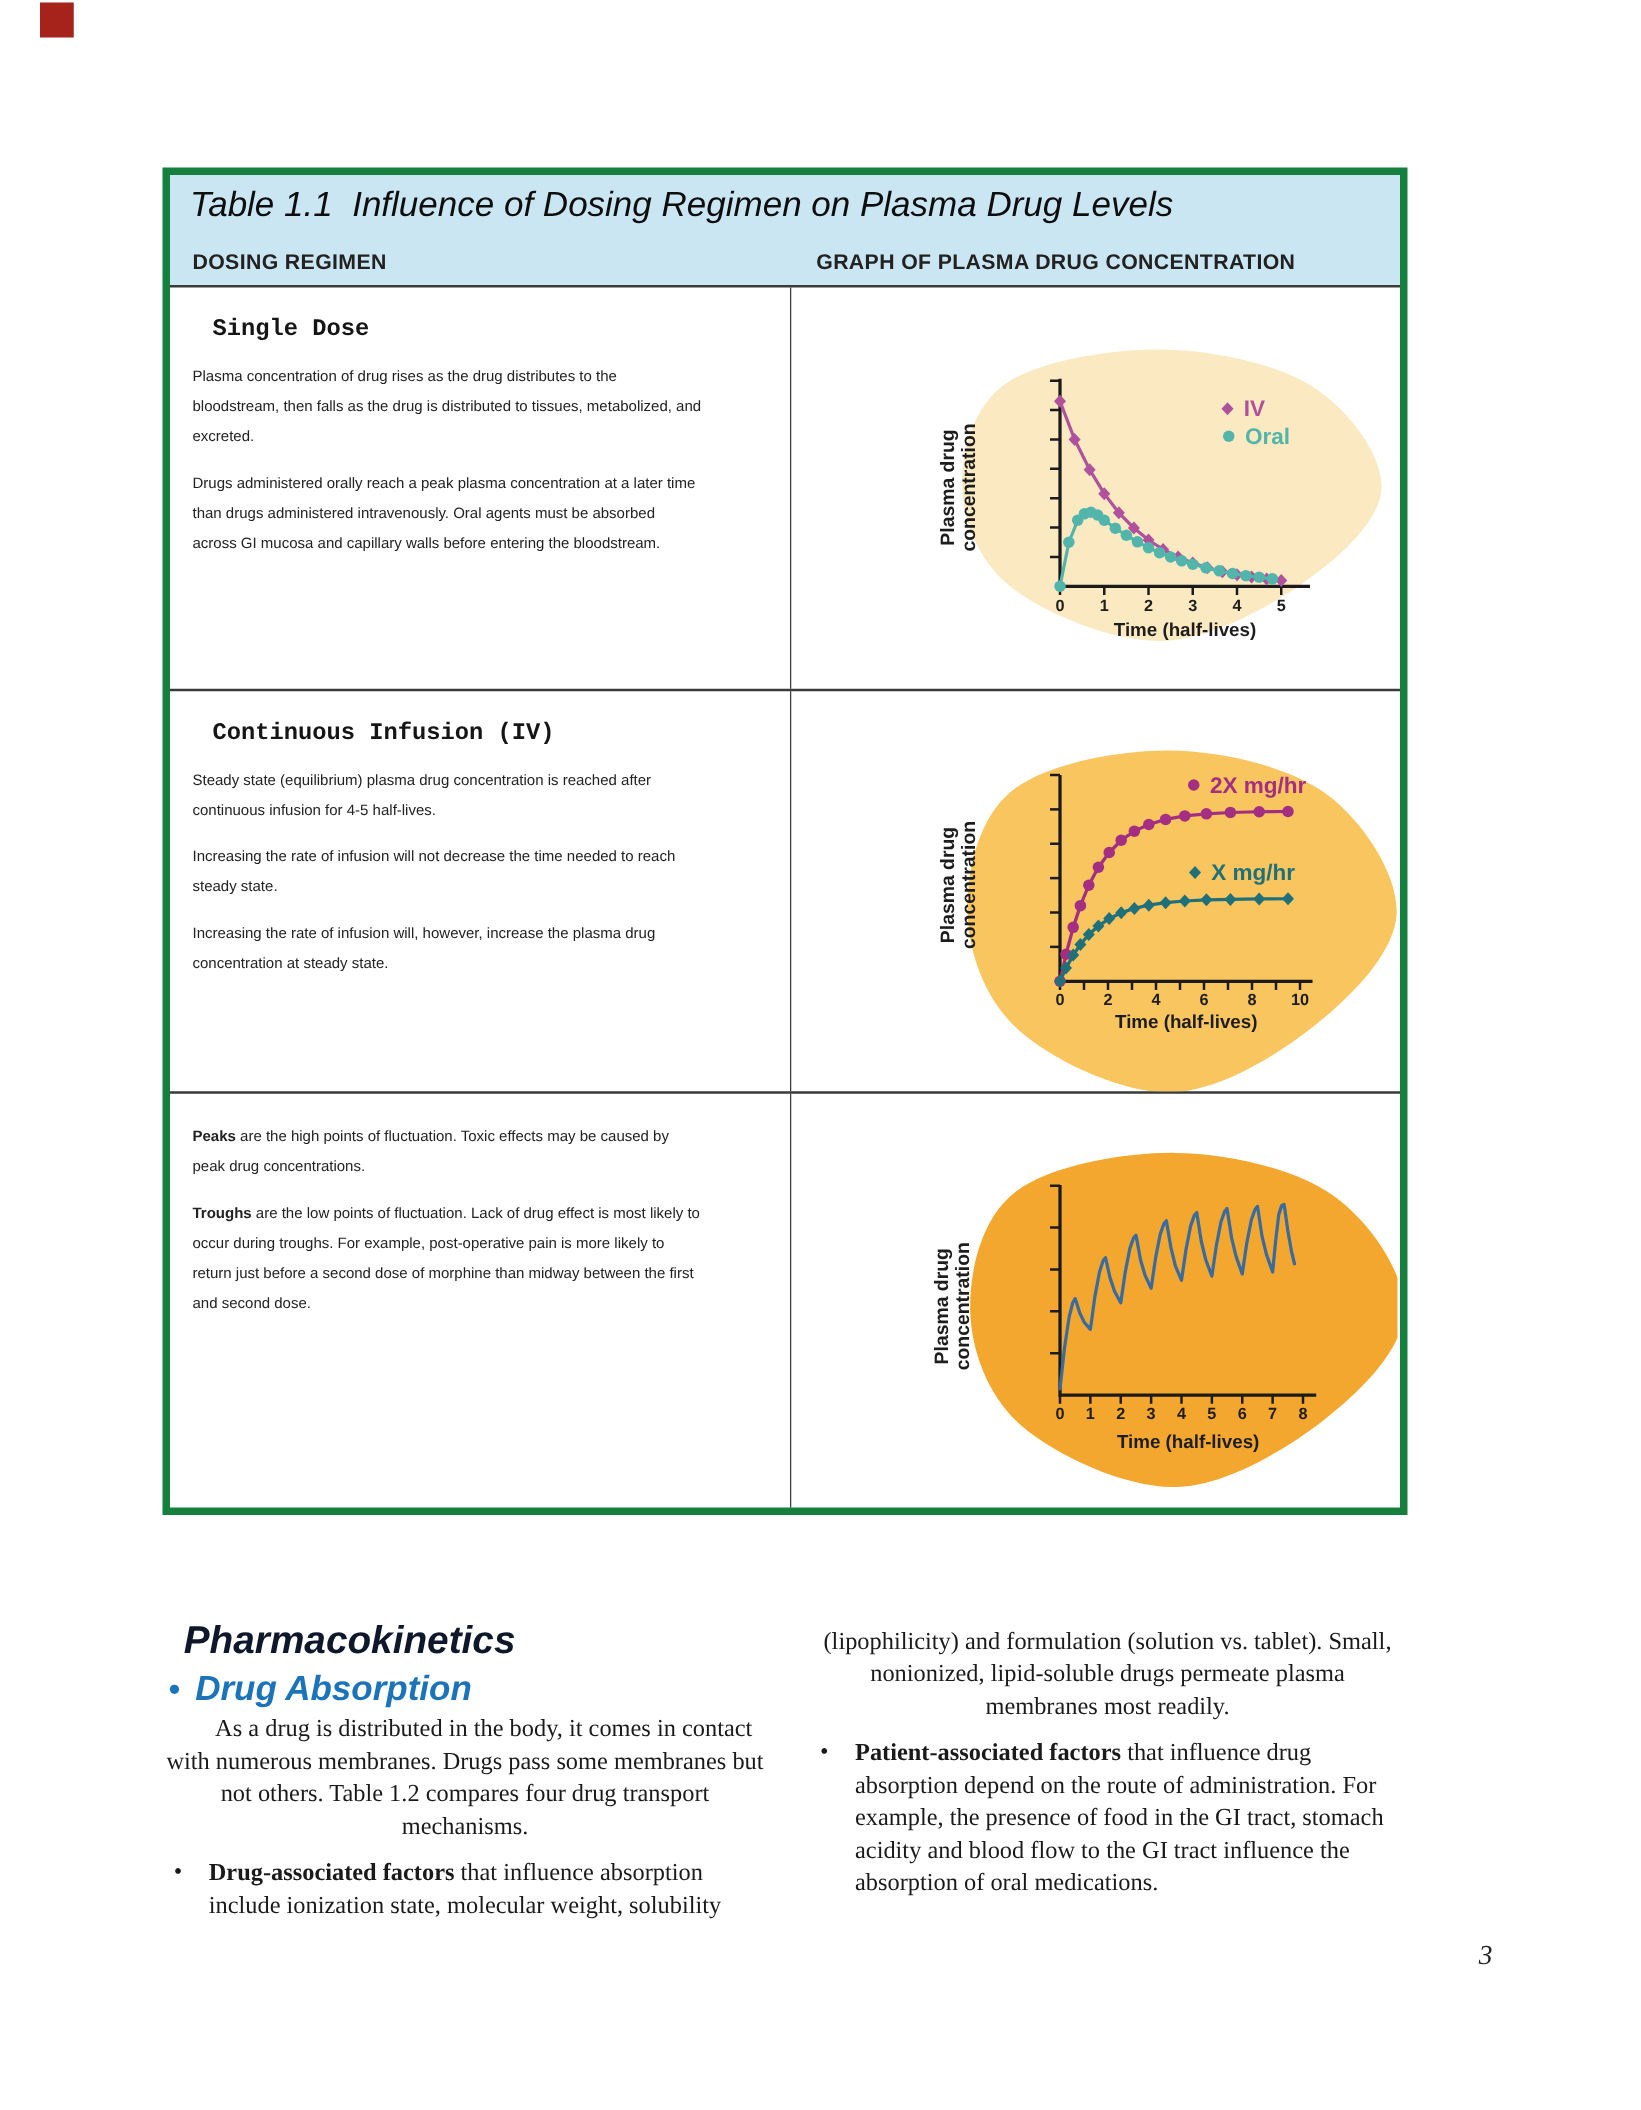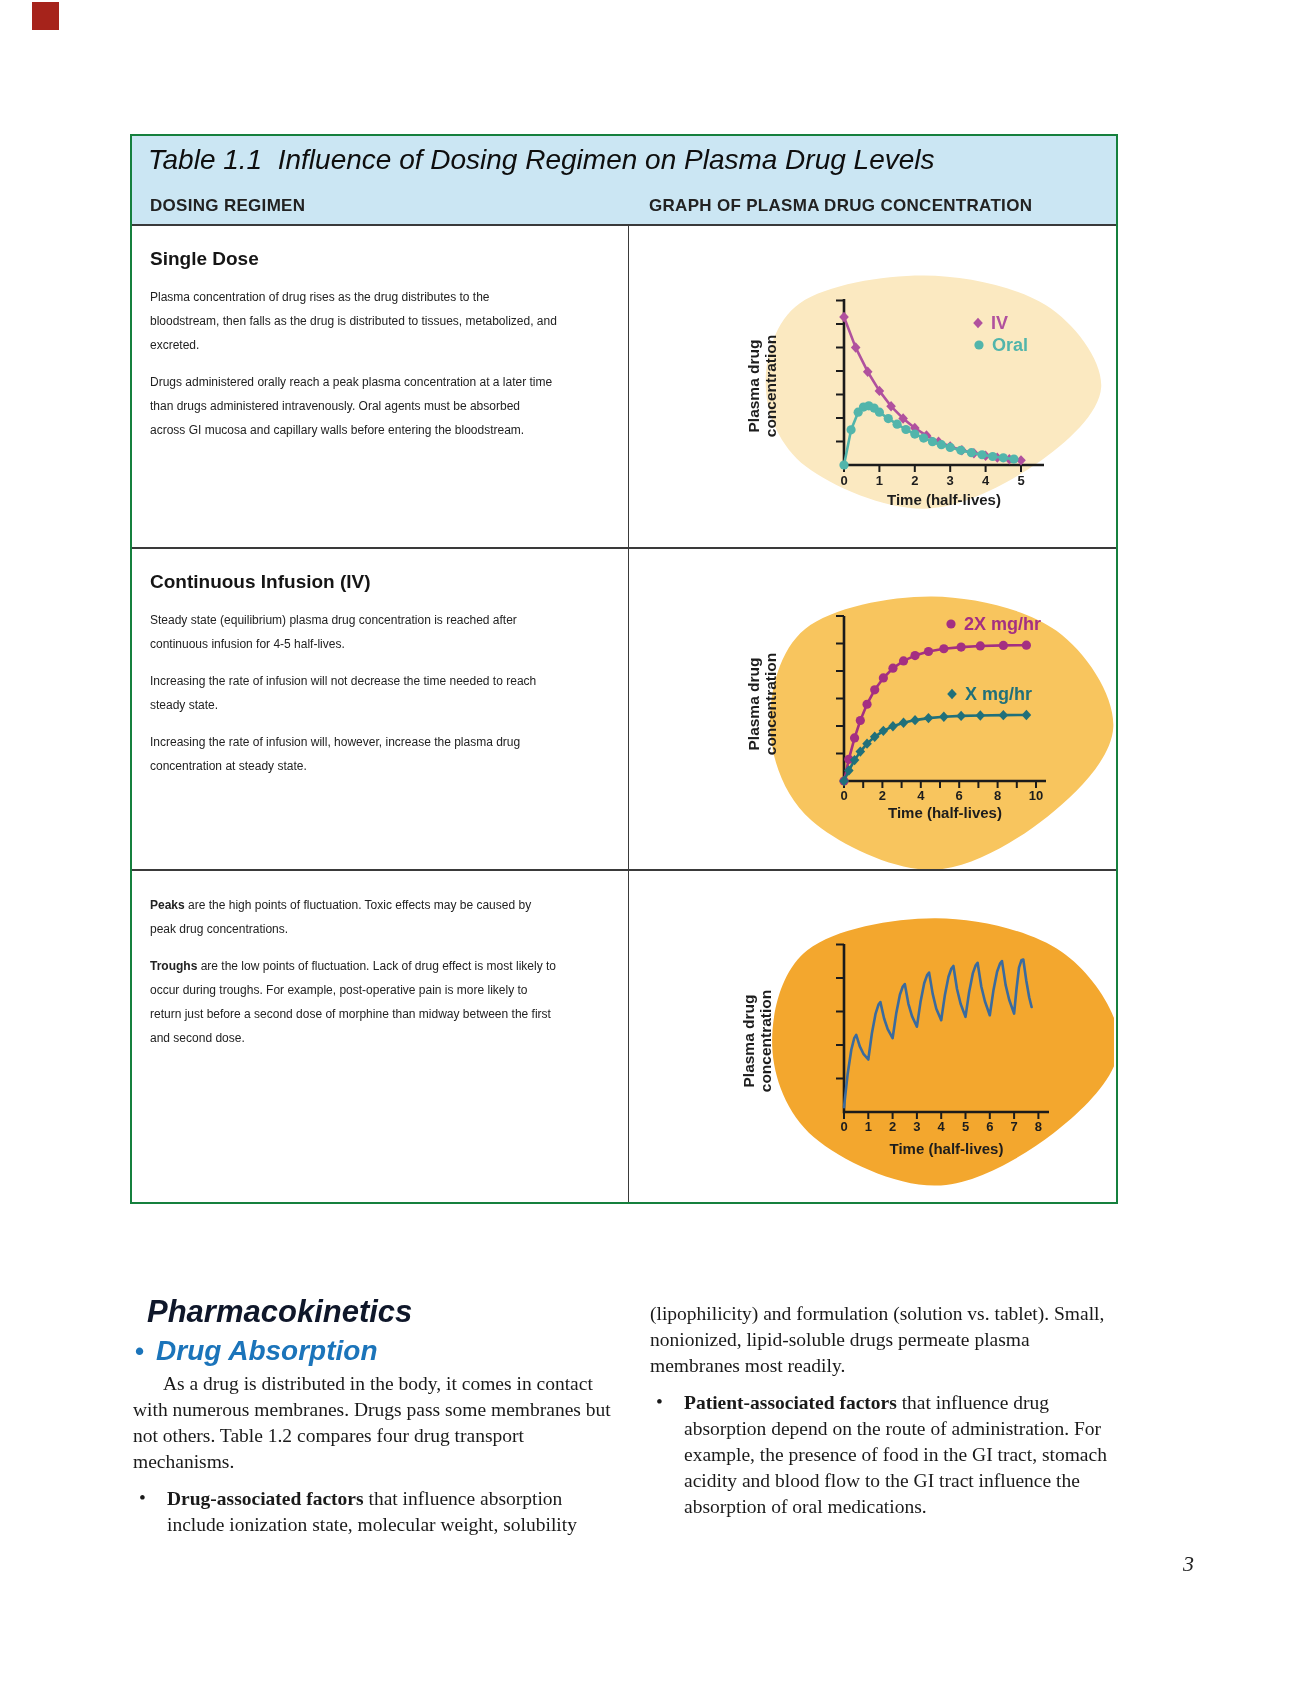--- a/index.html
+++ b/index.html
@@ -1,47 +1,47 @@
 <!DOCTYPE html>
 <html><head>
 <meta charset="utf-8">
 <style>
   html,body{margin:0;padding:0;background:#ffffff;}
   .page{position:relative;width:1313px;height:1688px;background:#fff;overflow:hidden;
         font-family:"Liberation Sans",sans-serif;color:#1c1c1c;}
   .corner-mark{position:absolute;left:32px;top:2px;width:27px;height:28px;background:#a6231b;}
 
   
-  .dose-table{position:absolute;left:130px;top:134px;width:984px;border:2px solid #15803d;}
+  .dose-table{position:absolute;left:130px;top:134px;width:984px;border:6px solid #15803d;}
   .thead{height:88px;background:#cbe6f3;position:relative;}
   .ttitle{position:absolute;left:16px;top:8px;font-size:28px;font-style:italic;color:#0e0e0e;white-space:pre-wrap;}
   .tcols{position:absolute;left:0;bottom:8px;width:100%;display:flex;margin-top:28px;}
   .tcol{font-size:17px;font-weight:bold;color:#222;letter-spacing:.3px;}
   .tcol.left{width:497px;padding-left:18px;box-sizing:border-box;}
   .tcol.right{padding-left:20px;}
   .trow{display:flex;border-top:2px solid #3a3a3a;}
   .cell-text{width:497px;box-sizing:border-box;border-right:1.5px solid #3a3a3a;
              padding:22px 20px 0 18px;}
-  .cell-text h3{margin:0 0 15px 0;font-size:19px;color:#151515;}
+  .cell-text h3{margin:0 0 15px 16px;font-size:19px;color:#151515;font-family:Liberation Mono, monospace;}
   .cell-text p{margin:0 0 13px 0;font-size:12px;line-height:24px;color:#222;width:408px;}
   .cell-graph{position:relative;flex:1;}
   .cell-graph svg{position:absolute;left:0;top:0;}
   .r1{height:321px;} .r2{height:320px;} .r3{height:331px;}
 
   
   .ph-heading{position:absolute;left:135px;top:1294px;font-size:31px;font-weight:bold;
               font-style:italic;}
   .sub-heading{position:absolute;left:135px;top:1335px;font-size:28px;font-weight:bold;
                font-style:italic;display:flex;align-items:baseline;}
   .sub-heading .blt{font-style:normal;font-size:26px;margin-right:12px;}
   .col{position:absolute;font-family:"Liberation Serif",serif;font-size:19.5px;
        line-height:26px;color:#1a1a1a;}
   .col-left{left:133px;top:1371px;width:478px;}
   .col-right{left:650px;top:1301px;width:472px;}
-  .col p{margin:0;}
+  .col p{margin:0;text-align:center;}
   .col p.indent{text-indent:30px;}
   .bullet-item{position:relative;padding-left:34px;margin-top:11px;}
   .bullet-item .bdot{position:absolute;left:6px;top:-1px;}
   .page-number{position:absolute;left:1183px;top:1551px;font-family:"Liberation Serif",serif;
                font-style:italic;font-size:22px;color:#222;}
 </style>
 </head>
 <body>
 
 <div class="page">

